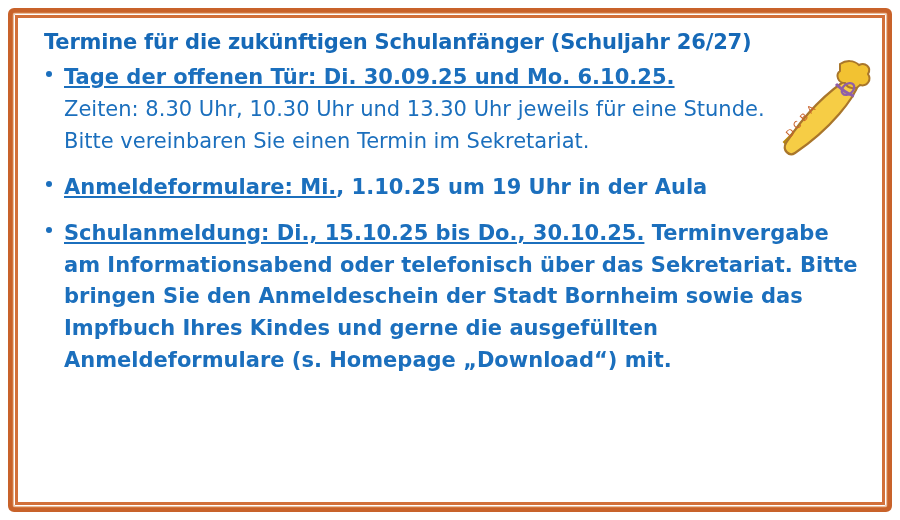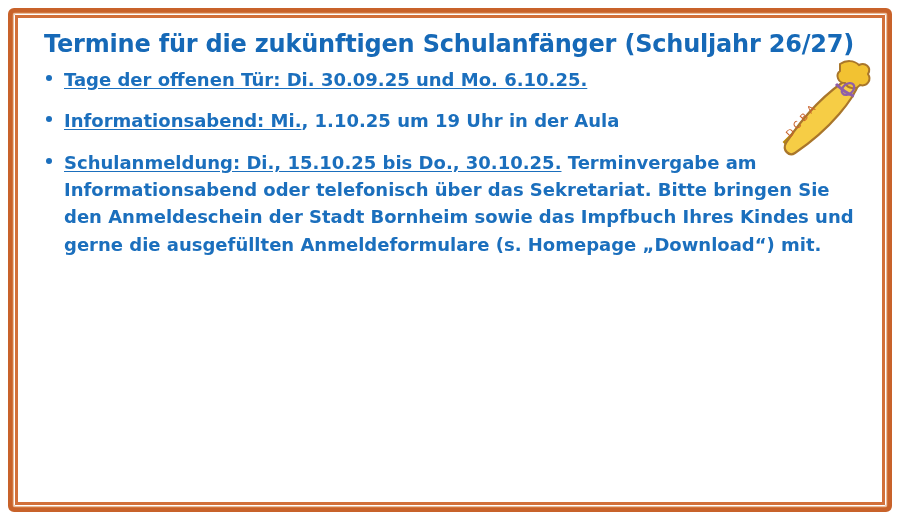--- a/index.html
+++ b/index.html
@@ -48,39 +48,39 @@
   }
 
   .content {
     position: relative;
     z-index: 2;
     padding: 6px 14px 0 16px;
   }
 
   .title {
     color: #1669b7;
-    font-size: 24px;
+    font-size: 21px;
     font-weight: bold;
     letter-spacing: -0.2px;
     margin: 10px 0 8px 6px;
     white-space: nowrap;
   }
 
   ul.items {
     list-style: none;
     margin: 0;
     padding: 0 0 0 6px;
   }
 
   li.item {
     position: relative;
     padding-left: 20px;
     margin-bottom: 14px;
     color: #1b6fbd;
-    font-size: 18px;
+    font-size: 21px;
     line-height: 1.52;
   }
   li.item:before {
     content: "";
     position: absolute;
     left: 2px;
     top: 9px;
     width: 6px;
     height: 6px;
     border-radius: 50%;
@@ -136,24 +136,26 @@
     </svg>
   </div>
 
   <div class="content">
     <div class="title">Termine für die zukünftigen Schulanfänger (Schuljahr 26/27)</div>
 
     <ul class="items">
 
       <li class="item">
         <span class="lead">Tage der offenen Tür: Di. 30.09.25 und Mo. 6.10.25.</span>
+        <span class="body-line">Zeiten: 8.30 Uhr, 10.30 Uhr und 13.30 Uhr jeweils für eine Stunde.</span>
+        <span class="body-line">Bitte vereinbaren Sie einen Termin im Sekretariat.</span>
       </li>
 
       <li class="item">
-        <span class="lead">Informationsabend: Mi.</span><span class="rest">, 1.10.25 um 19 Uhr in der Aula</span>
+        <span class="lead">Anmeldeformulare: Mi.</span><span class="rest">, 1.10.25 um 19 Uhr in der Aula</span>
       </li>
 
       <li class="item wrap">
         <span class="lead">Schulanmeldung: Di., 15.10.25 bis Do., 30.10.25.</span><span class="rest"> Terminvergabe am Informationsabend oder telefonisch über das Sekretariat. Bitte bringen Sie den Anmeldeschein der Stadt Bornheim sowie das Impfbuch Ihres Kindes und gerne die ausgefüllten Anmeldeformulare (s. Homepage „Download“) mit.</span>
       </li>
 
 
     </ul>
   </div>
 </div>

